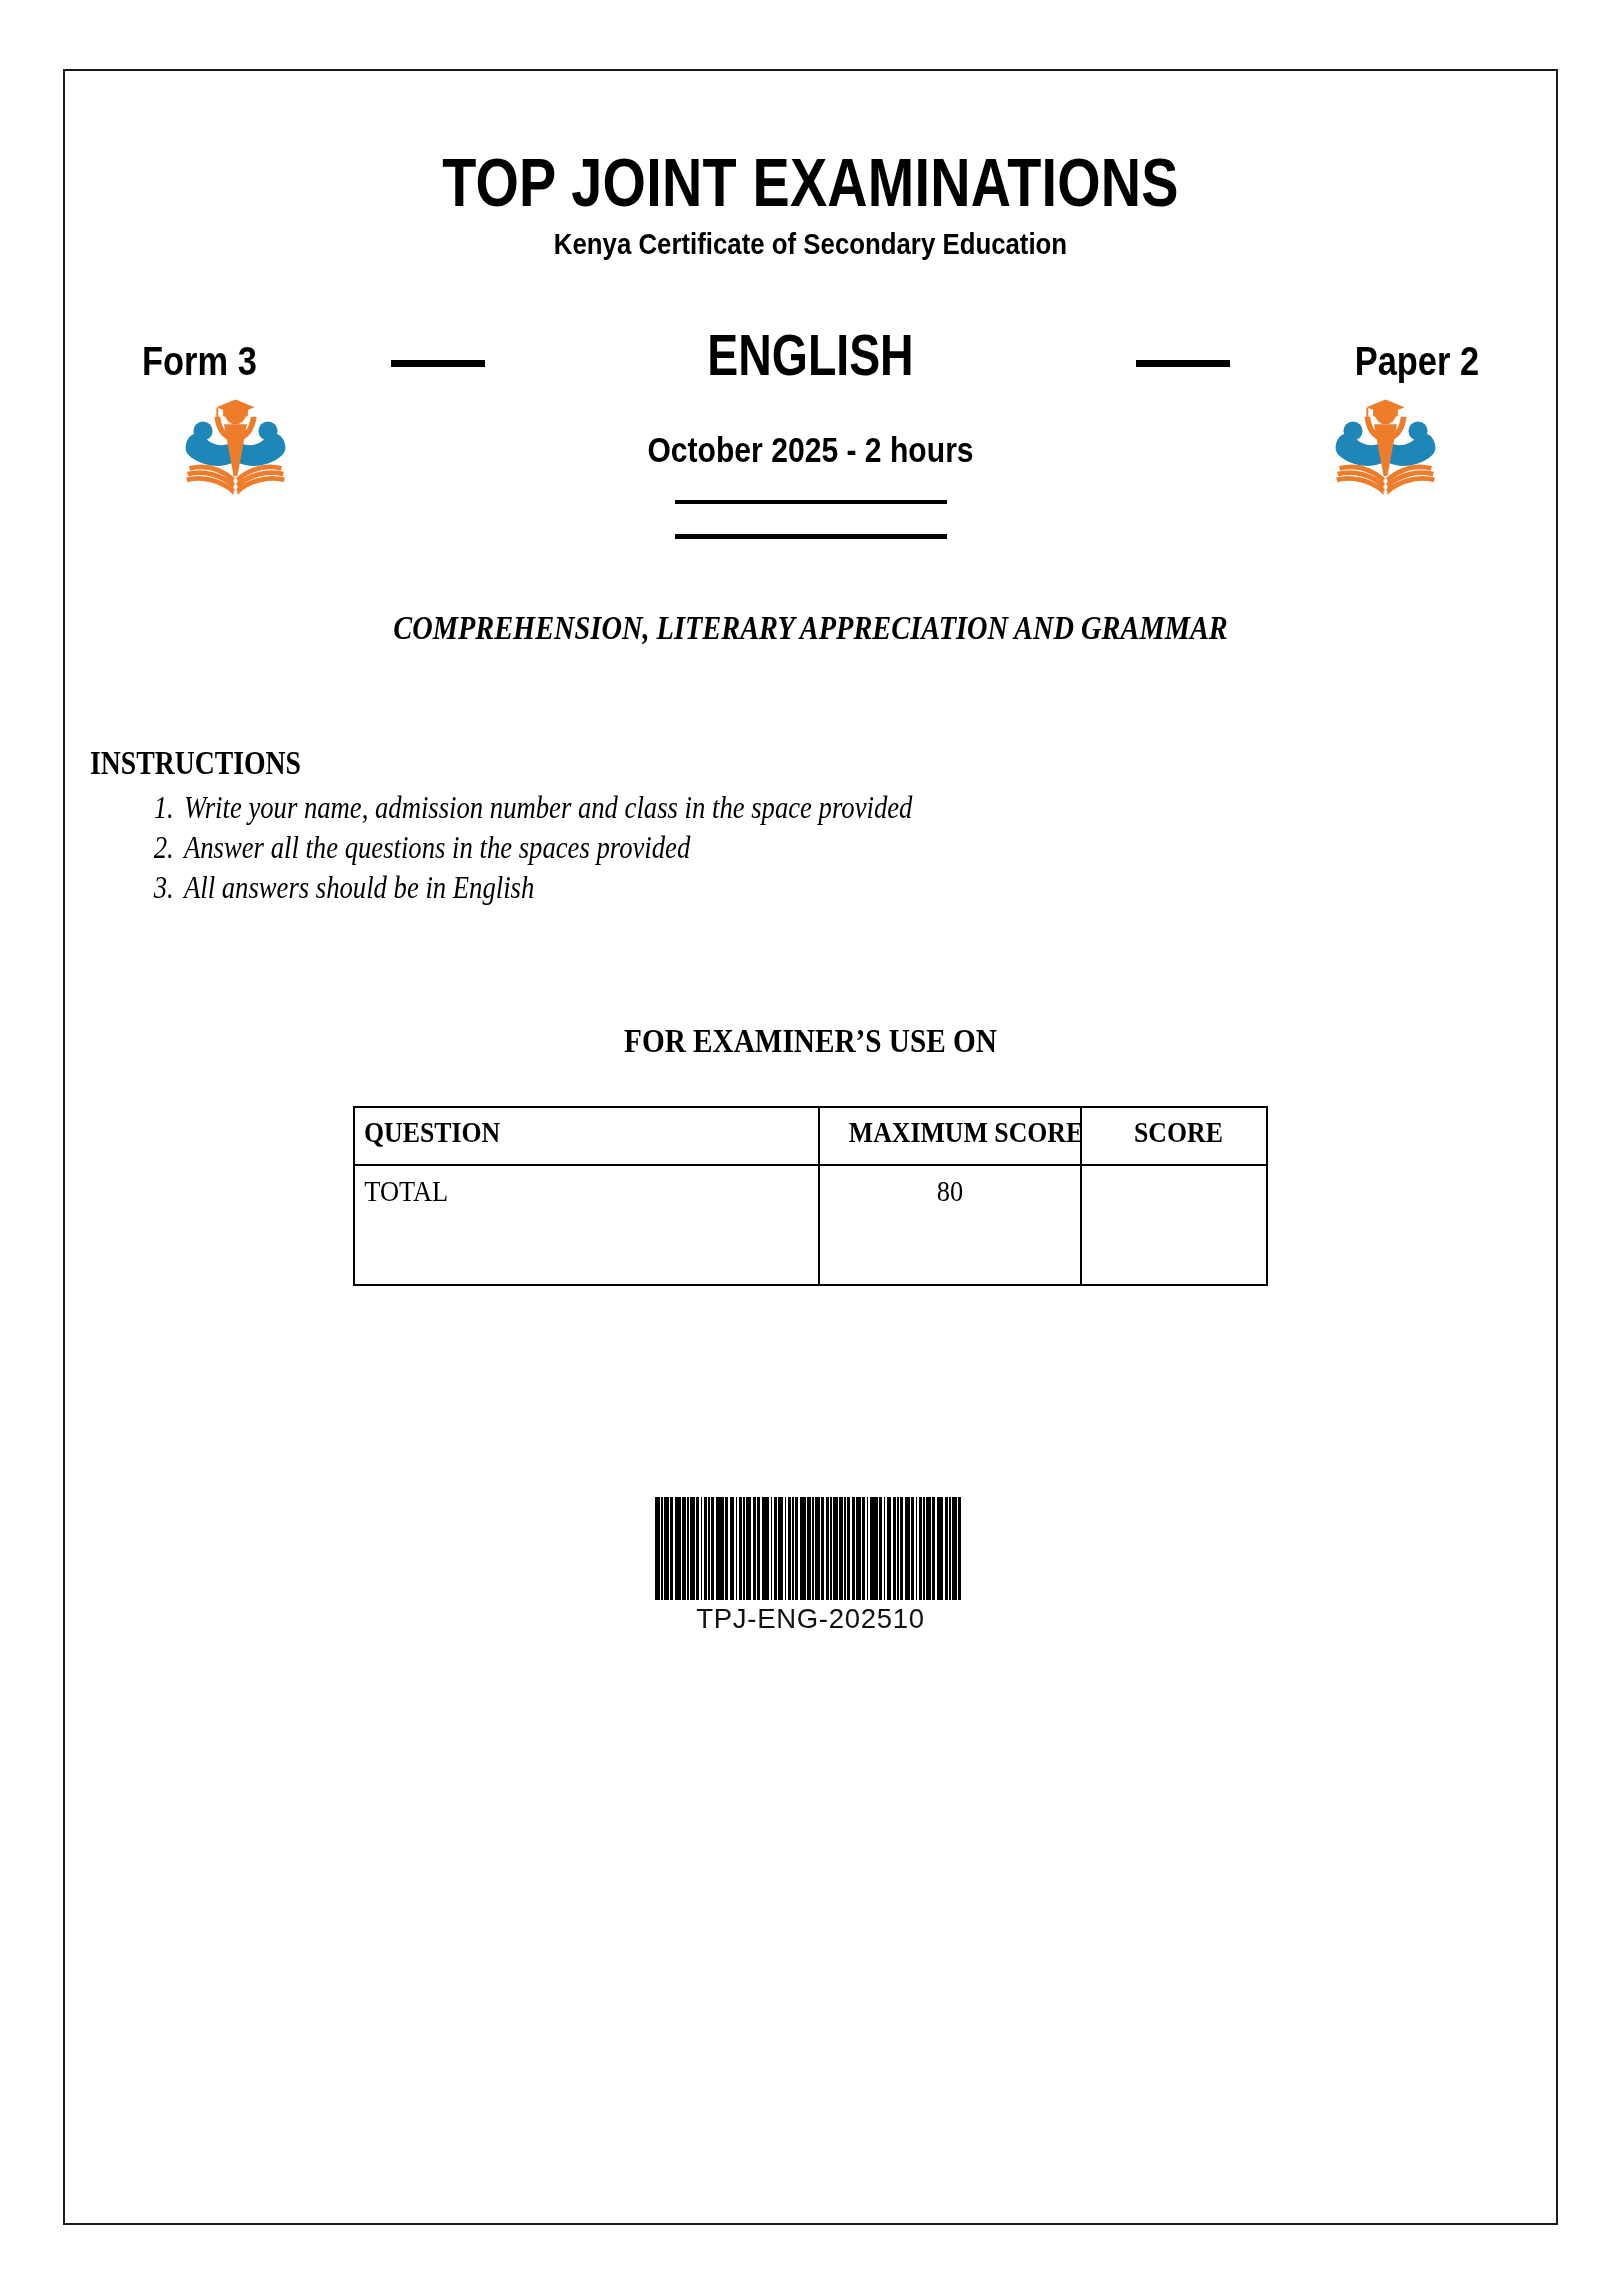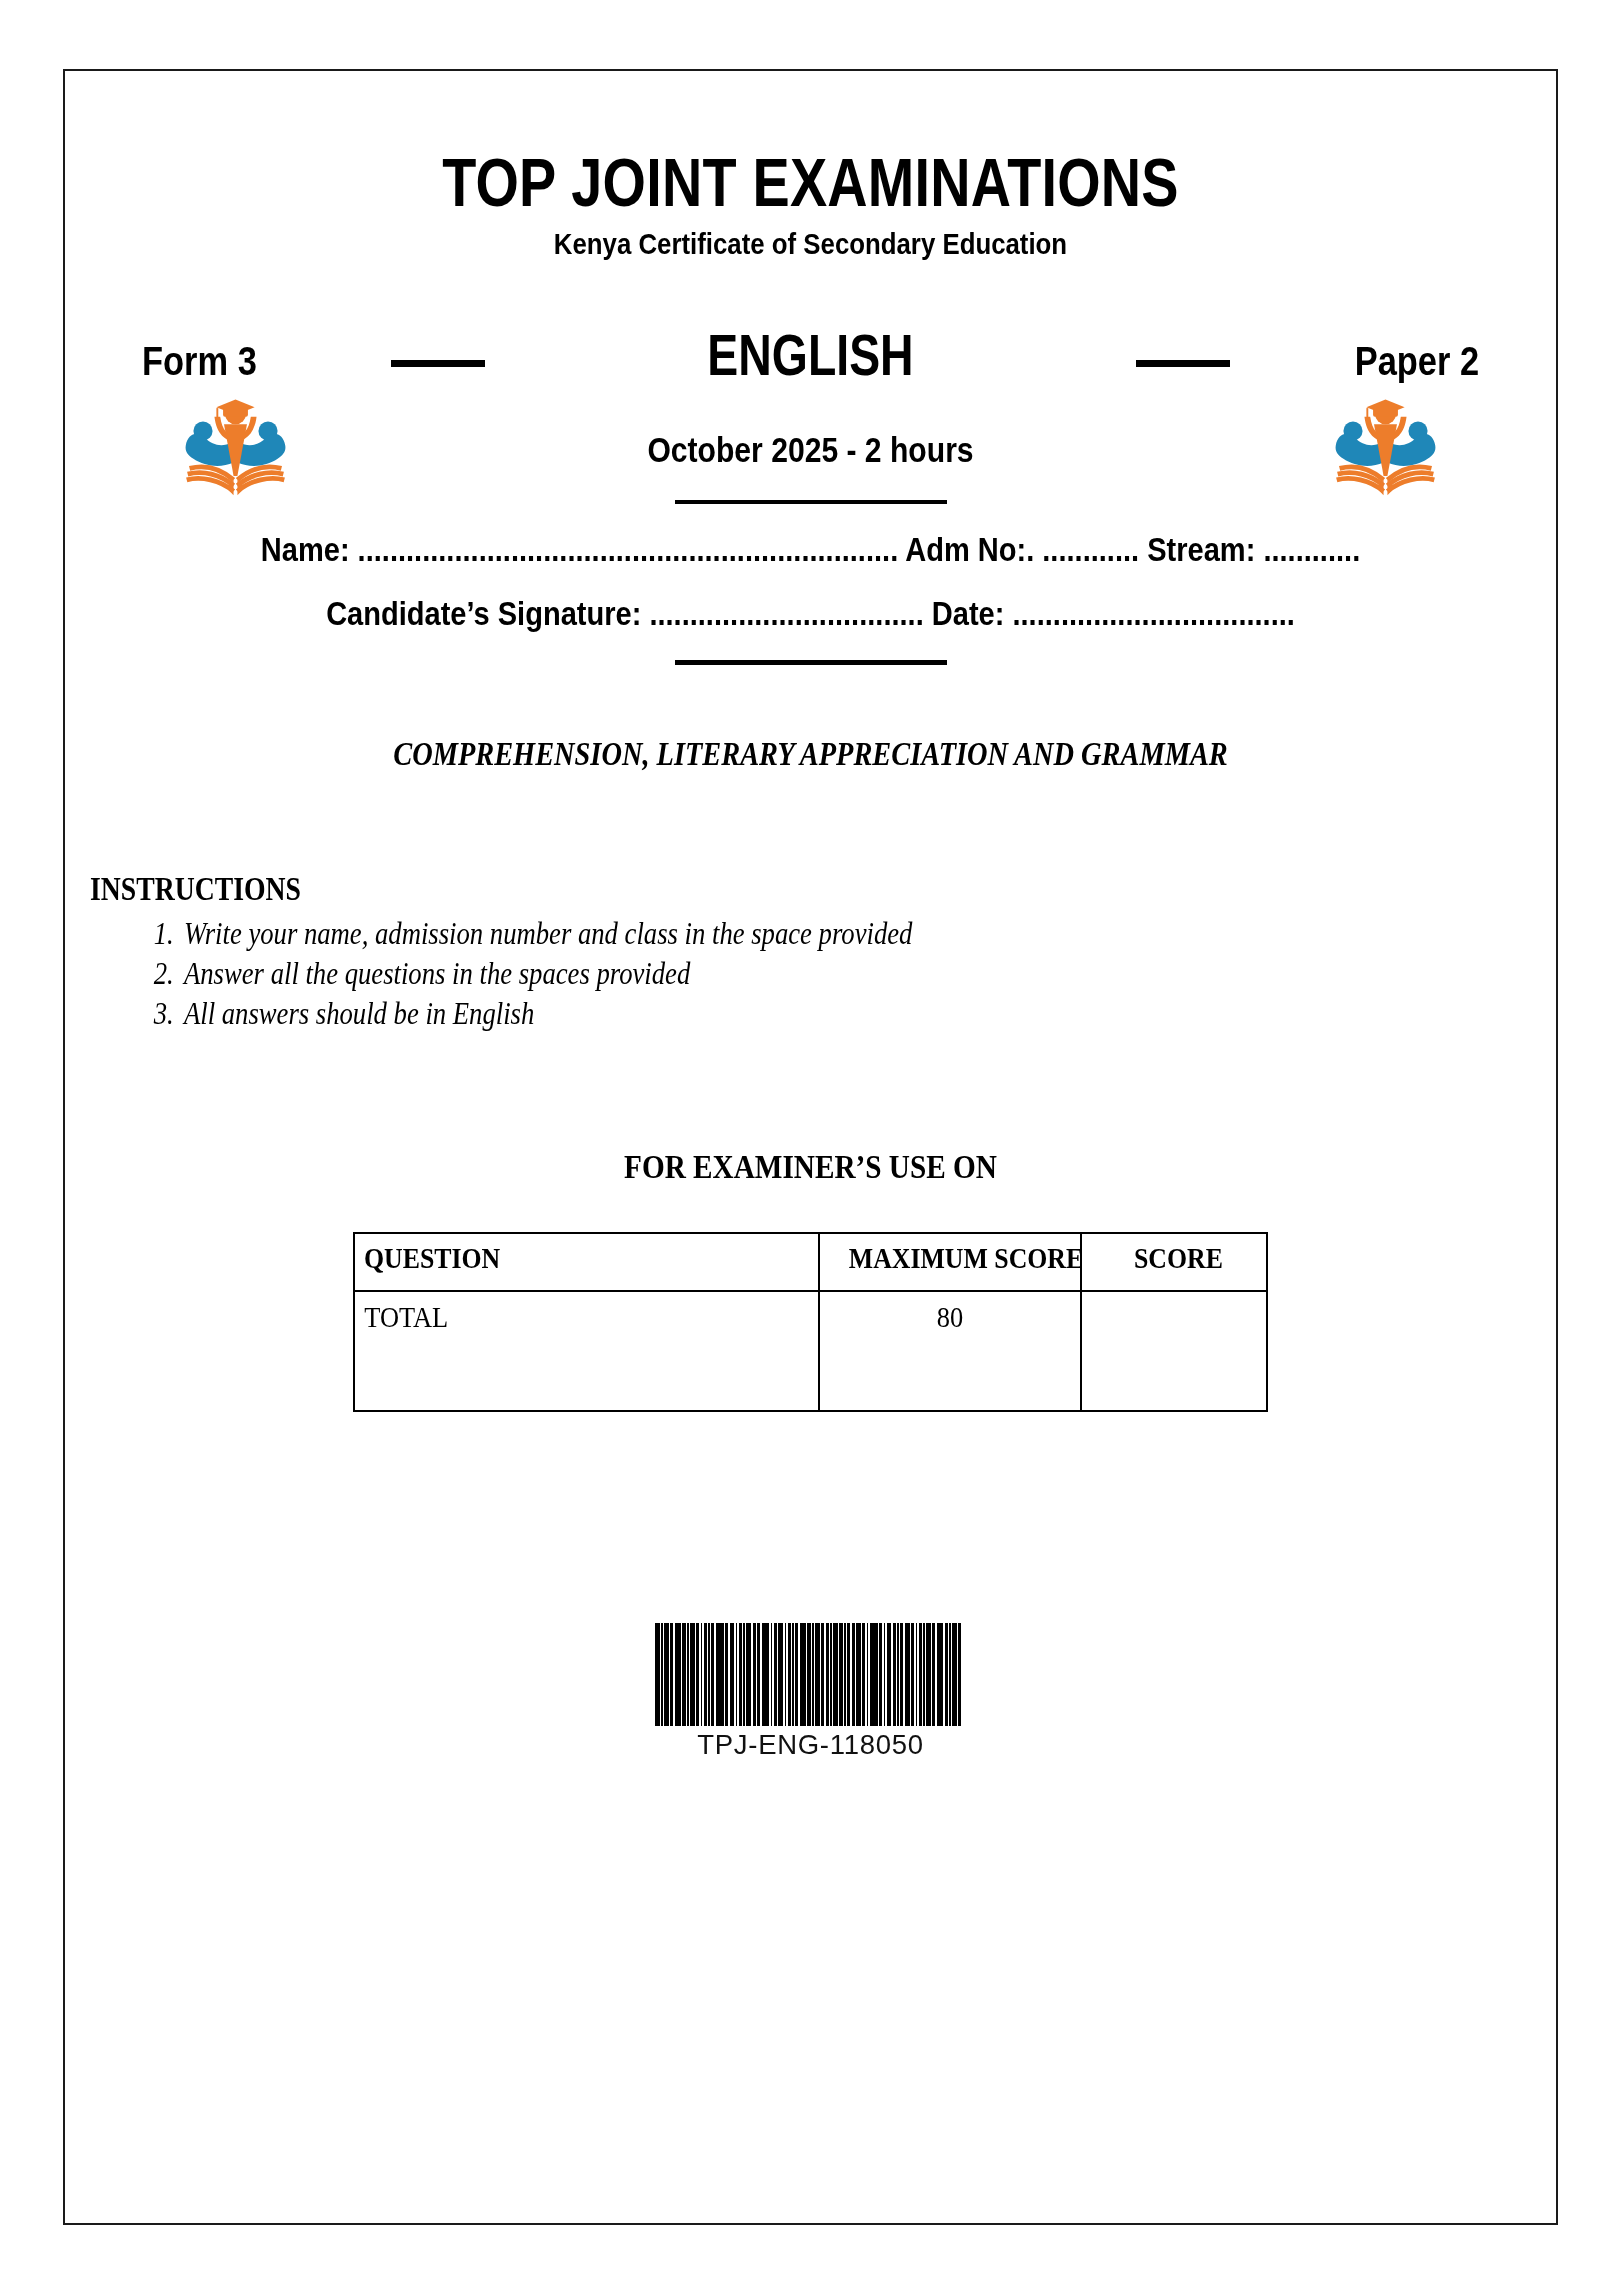--- a/index.html
+++ b/index.html
@@ -321,24 +321,20 @@
           </g>
           <path d="M58 96 L58 112 L50 104 Z" fill="#ED7D2B"></path>
           <path d="M62 96 L62 112 L70 104 Z" fill="#ED7D2B"></path>
         </g>
       </svg>
     </div>
   </div>
 
   <div class="rule top-rule"></div>
 
-  <div class="fields">
-    <div class="field-line">Name: ................................................................... Adm No:. ............ Stream: ............</div>
-    <div class="field-line second">Candidate’s Signature: .................................. Date: ...................................</div>
-  </div>
 
   <div class="rule bottom-rule"></div>
 
   <div class="section-subtitle">COMPREHENSION, LITERARY APPRECIATION AND GRAMMAR</div>
 
   <div class="instructions">
     <span class="instructions-heading">INSTRUCTIONS</span>
     <ul class="instructions-list">
       <li>
         <span class="num">1.</span>
@@ -505,17 +501,17 @@
         <i style="width: 1.5px; background: transparent;"></i>
         <i style="width: 3.1px;"></i>
         <i style="width: 1.5px; background: transparent;"></i>
         <i style="width: 1.5px;"></i>
         <i style="width: 1.5px; background: transparent;"></i>
         <i style="width: 4.6px;"></i>
         <i style="width: 1.5px; background: transparent;"></i>
         <i style="width: 3.1px;"></i>
         <i style="width: 4.6px; background: transparent;"></i>
       </div>
-    <div class="barcode-caption">TPJ-ENG-118050</div>
+    <div class="barcode-caption">TPJ-ENG-202510</div>
   </div>
 
 </div>
 
 
 </body></html>

